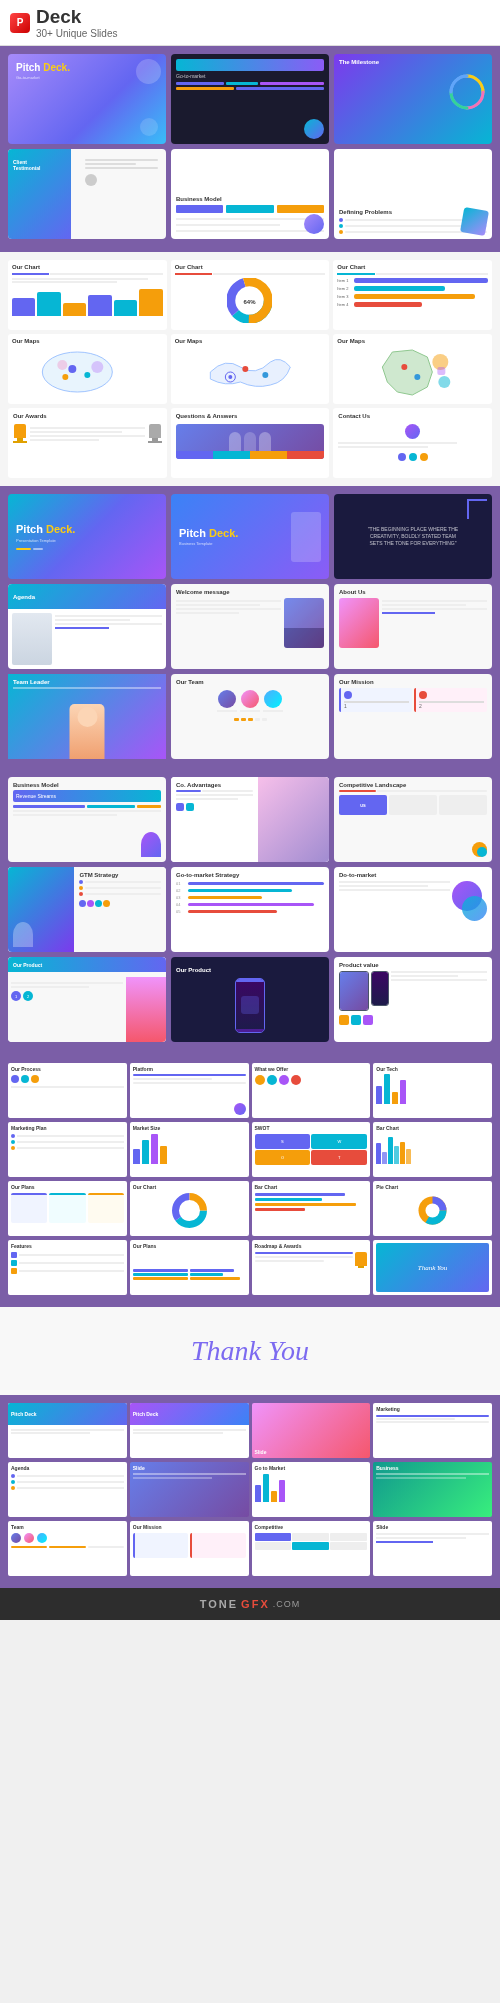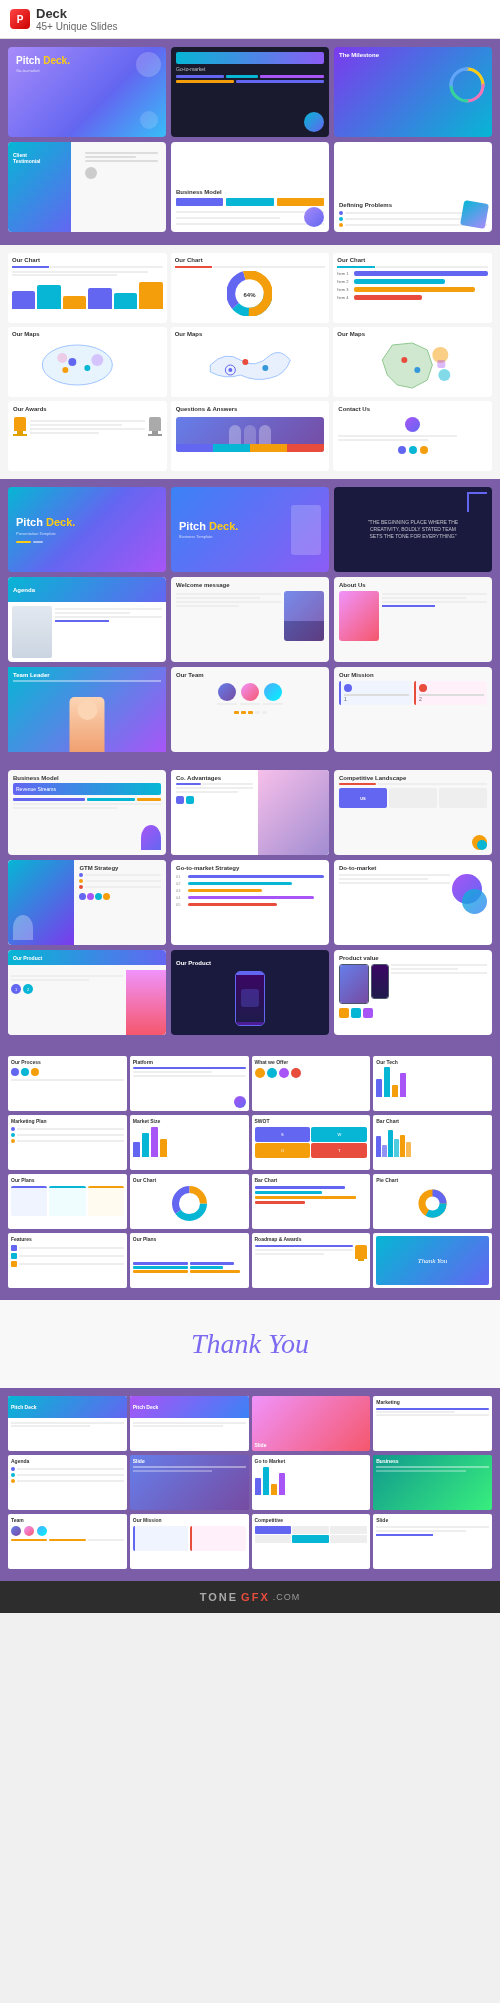--- a/index.html
+++ b/index.html
@@ -26,21 +26,21 @@
       background: linear-gradient(135deg, #ff4444, #cc0000);
       border-radius: 4px;
       display: flex;
       align-items: center;
       justify-content: center;
       color: white;
       font-size: 10px;
       font-weight: bold;
     }
     .header-title {
-      font-size: 13px;
+      font-size: 19px;
       font-weight: bold;
       color: #333;
     }
     .header-sub {
       font-size: 10px;
       color: #666;
     }
     .grid-3 {
       display: grid;
       grid-template-columns: 1fr 1fr 1fr;
@@ -238,21 +238,21 @@
   </style>
 </head>
 <body>
 
 <div class="header">
   <div class="header-icon">
     <span>P</span>
   </div>
   <div class="badge-area">
     <span class="header-title">Deck</span>
-    <span class="header-sub">45+ Unique Slides</span>
+    <span class="header-sub">30+ Unique Slides</span>
   </div>
 </div>
 
 <div class="hero-section">
 
   <div class="hero-grid">
 
     <div class="hero-large" style="background: linear-gradient(135deg, #a78bfa 0%, #6366f1 60%, #38bdf8 100%);">
       <div style="position:absolute;top:8px;left:8px;">
         <div style="font-size:10px;font-weight:900;color:white;line-height:1.1;">Pitch <span style="color:#facc15;">Deck.</span></div>

